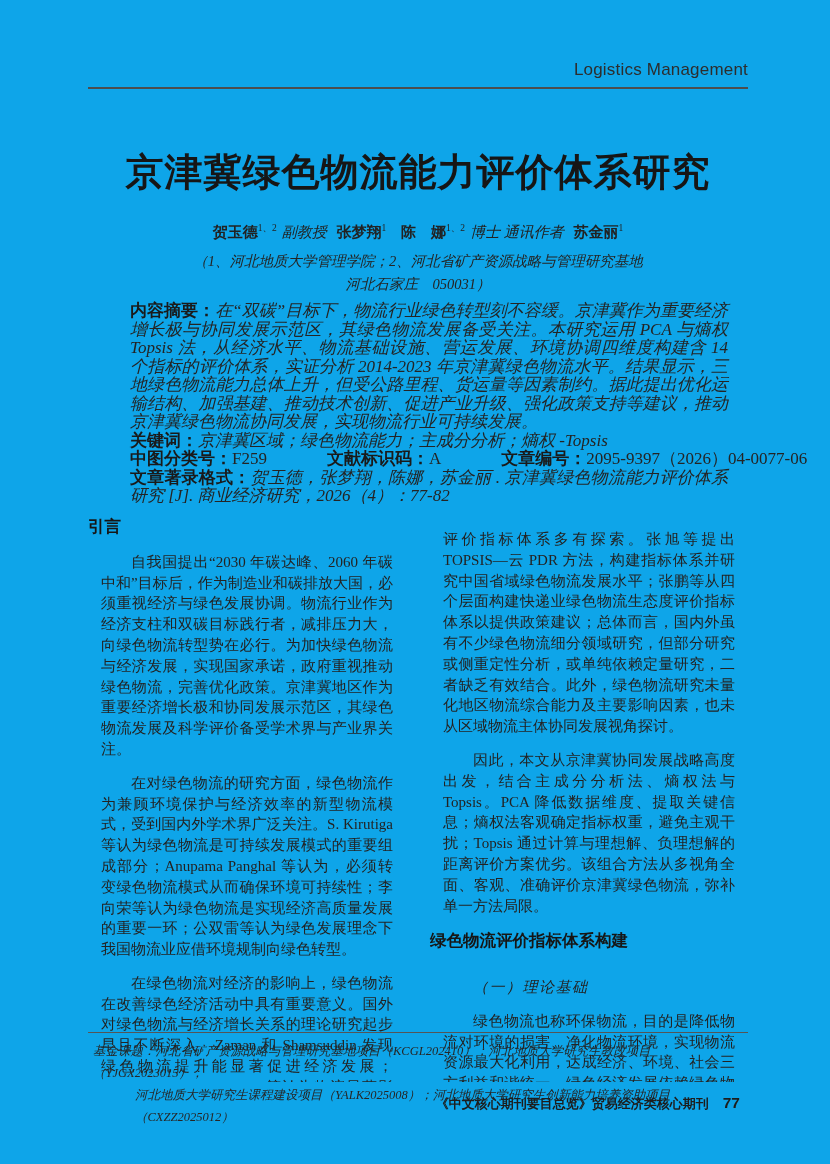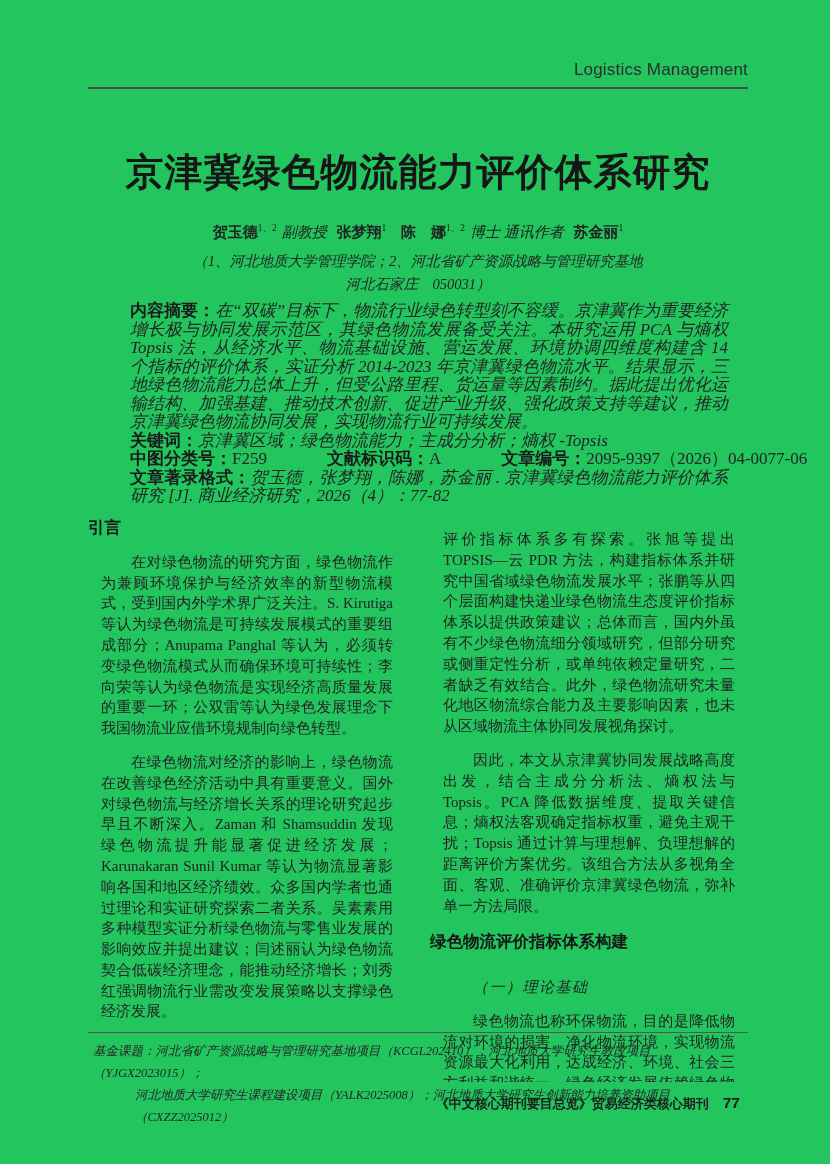--- a/index.html
+++ b/index.html
@@ -1,18 +1,18 @@
 <!DOCTYPE html>
 <html><head>
 <meta charset="utf-8">
 <style>
   html,body { margin:0; padding:0; background:#e8e8e8; }
   .page {
     position:relative; width:830px; height:1164px; margin:0 auto;
-    background:#22c55e; color:#222;
+    background:#0ea5e9; color:#222;
     font-family:"Liberation Serif", serif;
     overflow:hidden;
   }
   .content { position:absolute; left:88px; top:0; width:660px; }
 
   
   .journal-tag {
     margin-top:60px; text-align:right;
     font-family:"Liberation Sans", sans-serif;
     font-size:17px; color:#2d2d2d; letter-spacing:0.2px;
@@ -46,21 +46,21 @@
   .meta-row .pair { white-space:nowrap; }
   .meta-row .pair + .pair { margin-left:60px; }
   .meta-zone .val { font-style:normal; }
 
   
   .body-cols { margin-top:10px; display:flex; gap:24px; height:566px; overflow:hidden; }
   .col { width:318px; flex:none; text-align:justify; font-size:15px; line-height:20.8px; color:#232323; }
   .col p { margin:13px; text-indent:2em; }
   .col p.noindent { text-indent:0; }
   .body-head {
-    font-family:Liberation Serif, serif; font-weight:bold;
+    font-family:Liberation Mono, monospace; font-weight:bold;
     font-size:16.5px; color:#161616; margin:2px 0 6px; text-indent:0;
   }
   .body-head.mid { margin-top:16px; margin-bottom:24px; }
   .sub-head { font-style:italic; text-indent:2em; letter-spacing:1.5px; }
 
   
   .footnote-rule { position:absolute; left:88px; right:82px; top:1032px; border-top:1.5px solid #555; }
   .footnote {
     position:absolute; left:93px; right:80px; top:1040px;
     font-size:12.5px; line-height:22px; font-style:italic; color:#262626;
@@ -103,20 +103,21 @@
         <span class="pair"><span class="lbl">中图分类号：</span><span class="val">F259</span></span>
         <span class="pair"><span class="lbl">文献标识码：</span><span class="val">A</span></span>
         <span class="pair"><span class="lbl">文章编号：</span><span class="val">2095-9397（2026）04-0077-06</span></span>
       </div>
       <div><span class="lbl">文章著录格式：</span><span class="kai">贺玉德，张梦翔，陈娜，苏金丽 . 京津冀绿色物流能力评价体系研究 [J]. 商业经济研究，2026（4）：77-82</span></div>
     </div>
 
     <div class="body-cols">
       <div class="col">
         <div class="body-head">引言</div>
+        <p>自我国提出“2030 年碳达峰、2060 年碳中和”目标后，作为制造业和碳排放大国，必须重视经济与绿色发展协调。物流行业作为经济支柱和双碳目标践行者，减排压力大，向绿色物流转型势在必行。为加快绿色物流与经济发展，实现国家承诺，政府重视推动绿色物流，完善优化政策。京津冀地区作为重要经济增长极和协同发展示范区，其绿色物流发展及科学评价备受学术界与产业界关注。</p>
         <p>在对绿色物流的研究方面，绿色物流作为兼顾环境保护与经济效率的新型物流模式，受到国内外学术界广泛关注。S. Kirutiga 等认为绿色物流是可持续发展模式的重要组成部分；Anupama Panghal 等认为，必须转变绿色物流模式从而确保环境可持续性；李向荣等认为绿色物流是实现经济高质量发展的重要一环；公双雷等认为绿色发展理念下我国物流业应借环境规制向绿色转型。</p>
         <p>在绿色物流对经济的影响上，绿色物流在改善绿色经济活动中具有重要意义。国外对绿色物流与经济增长关系的理论研究起步早且不断深入。Zaman 和 Shamsuddin 发现绿色物流提升能显著促进经济发展；Karunakaran Sunil Kumar 等认为物流显著影响各国和地区经济绩效。众多国内学者也通过理论和实证研究探索二者关系。吴素素用多种模型实证分析绿色物流与零售业发展的影响效应并提出建议；闫述丽认为绿色物流契合低碳经济理念，能推动经济增长；刘秀红强调物流行业需改变发展策略以支撑绿色经济发展。</p>
 
       </div>
       <div class="col">
         <p class="noindent">评价指标体系多有探索。张旭等提出 TOPSIS—云 PDR 方法，构建指标体系并研究中国省域绿色物流发展水平；张鹏等从四个层面构建快递业绿色物流生态度评价指标体系以提供政策建议；总体而言，国内外虽有不少绿色物流细分领域研究，但部分研究或侧重定性分析，或单纯依赖定量研究，二者缺乏有效结合。此外，绿色物流研究未量化地区物流综合能力及主要影响因素，也未从区域物流主体协同发展视角探讨。</p>
         <p>因此，本文从京津冀协同发展战略高度出发，结合主成分分析法、熵权法与 Topsis。PCA 降低数据维度、提取关键信息；熵权法客观确定指标权重，避免主观干扰；Topsis 通过计算与理想解、负理想解的距离评价方案优劣。该组合方法从多视角全面、客观、准确评价京津冀绿色物流，弥补单一方法局限。</p>
         <div class="body-head mid">绿色物流评价指标体系构建</div>
         <p class="sub-head">（一）理论基础</p>
         <p>绿色物流也称环保物流，目的是降低物流对环境的损害、净化物流环境，实现物流资源最大化利用，达成经济、环境、社会三方利益和谐统一。绿色经济发展依赖绿色物流，绿色物流也为绿色经济创造条件。</p>

